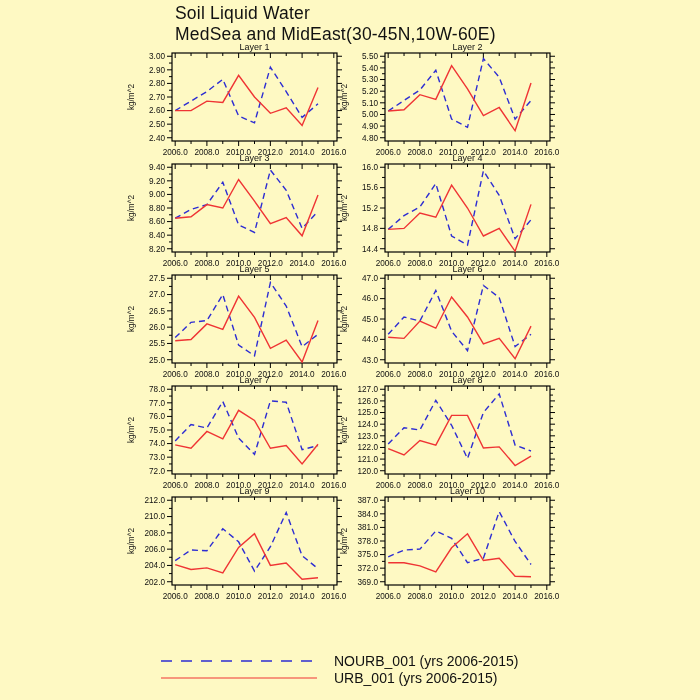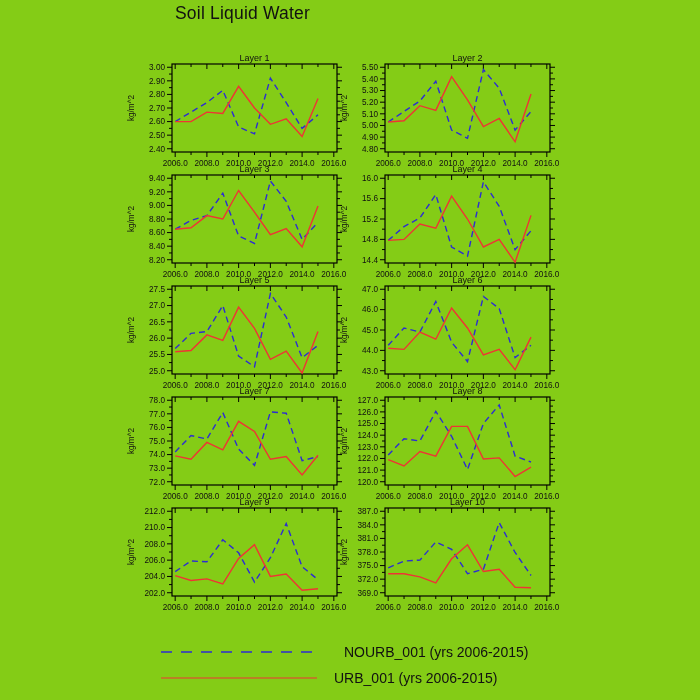--- a/index.html
+++ b/index.html
@@ -1,32 +1,33 @@
 <!DOCTYPE html>
 <html><head>
 <meta charset="utf-8">
 <style>
   html,body{margin:0;padding:0;background:#fff;}
-  .page{position:relative;width:700px;height:700px;background:#84cc16;overflow:hidden;
+  .page{position:relative;width:700px;height:700px;background:#fef9c3;overflow:hidden;
         font-family:"Liberation Sans", sans-serif;color:#000;}
   .main-title{position:absolute;left:175px;top:3px;font-size:17.5px;line-height:21px;
               color:#111;letter-spacing:0.2px;}
-  #plots{position:absolute;left:0;top:12px;width:619px;height:630px;}
+  #plots{position:absolute;left:0;top:1px;width:619px;height:630px;}
   #plots svg{position:absolute;overflow:visible;}
   .legend{position:absolute;left:0;top:632px;width:700px;}
   .legend-row{position:absolute;left:160px;display:flex;align-items:center;height:16px;}
   .legend-row .sample{display:block;margin-right:14px;}
   .legend-label{font-size:14px;color:#111;white-space:nowrap;}
 </style>
 </head>
 <body>
 
 <div class="page">
   <div class="main-title">
     <div>Soil Liquid Water</div>
+    <div>MedSea and MidEast(30-45N,10W-60E)</div>
   </div>
 
   <div id="plots">
       <svg width="228" height="116" style="left: 124px; top: 39px;">
         <text x="130.5" y="10" text-anchor="middle" font-size="9" fill="#111">Layer 1</text>
         <rect x="48" y="13" width="165" height="88" fill="none" stroke="#000000" stroke-width="1.2"></rect>
         <g>
           <line x1="51.173076923077616" y1="101" x2="51.173076923077616" y2="106" stroke="#000000" stroke-width="1"></line>
           <line x1="51.173076923077616" y1="13" x2="51.173076923077616" y2="18" stroke="#000000" stroke-width="1"></line>
           <line x1="67.03846153846209" y1="101" x2="67.03846153846209" y2="104" stroke="#000000" stroke-width="1"></line>
@@ -719,21 +720,21 @@
         <text x="41" y="46.219753086419786" text-anchor="end" font-size="8.2" fill="#111">381.0</text>
         <text x="41" y="32.639506172839575" text-anchor="end" font-size="8.2" fill="#111">384.0</text>
         <text x="41" y="19.059259259259367" text-anchor="end" font-size="8.2" fill="#111">387.0</text>
         <text x="10" y="57" text-anchor="middle" font-size="8.2" fill="#111" transform="rotate(-90 10 57)">kg/m^2</text>
         <polyline points="51.2,72.8 67.0,66.1 82.9,65.1 98.8,47.0 114.6,54.3 130.5,78.7 146.4,74.2 162.2,27.6 178.1,57.5 194.0,80.5" fill="none" stroke="#2d2dd2" stroke-width="1.4" stroke-linejoin="miter" stroke-dasharray="6,4"></polyline>
         <polyline points="51.2,78.7 67.0,78.7 82.9,81.9 98.8,87.8 114.6,63.8 130.5,49.8 146.4,76.5 162.2,74.2 178.1,92.3 194.0,92.8" fill="none" stroke="#ef3434" stroke-width="1.4" stroke-linejoin="miter"></polyline>
       </svg>
     </div>
 
   <div class="legend">
-    <div class="legend-row" style="top:12px;gap:10px;">
+    <div class="legend-row" style="top:21px;">
       <svg class="sample" width="160" height="4">
         <line id="leg-line-0" x1="1" y1="2" x2="157" y2="2" stroke-width="1.4" fill="none" stroke="#2d2dd2" stroke-dasharray="11,9"></line>
       </svg>
       <span class="legend-label">NOURB_001 (yrs 2006-2015)</span>
     </div>
     <div class="legend-row" style="top:38px;text-align:center;">
       <svg class="sample" width="160" height="4">
         <line id="leg-line-1" x1="1" y1="2" x2="157" y2="2" stroke-width="1.2" fill="none" stroke="#ef3434"></line>
       </svg>
       <span class="legend-label">URB_001 (yrs 2006-2015)</span>

